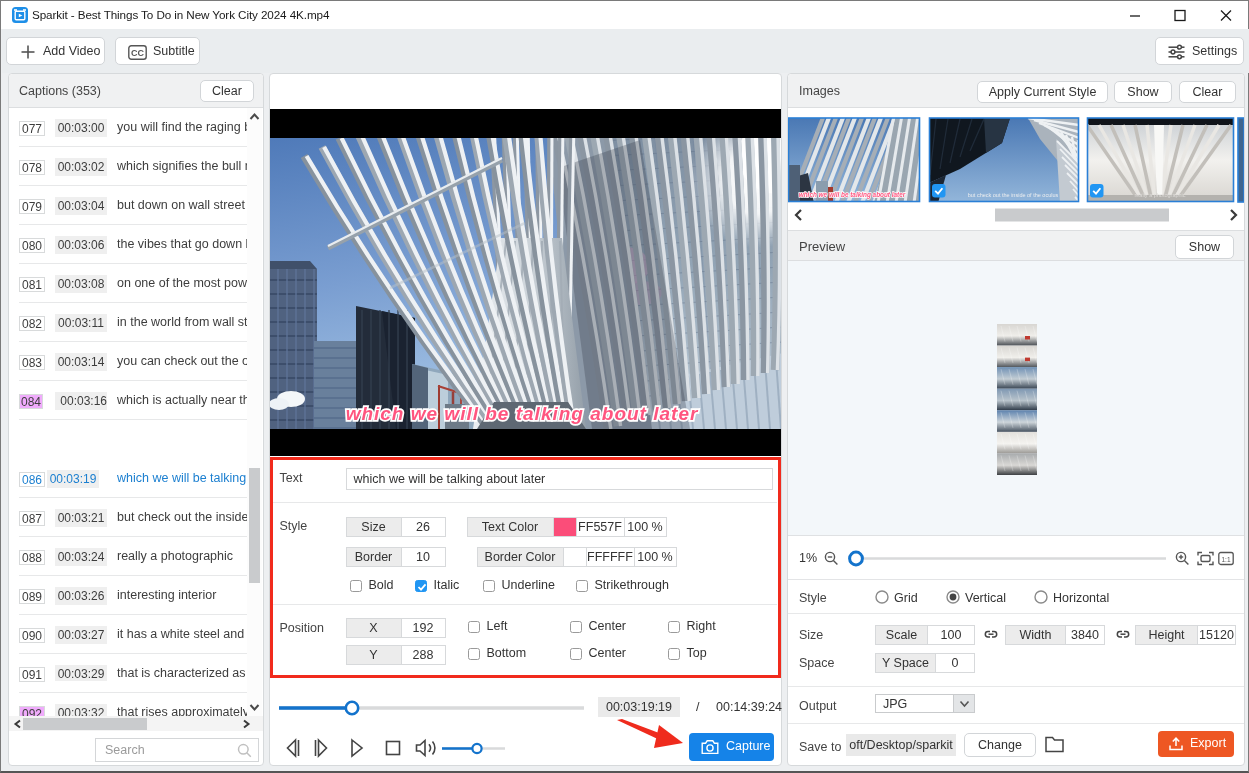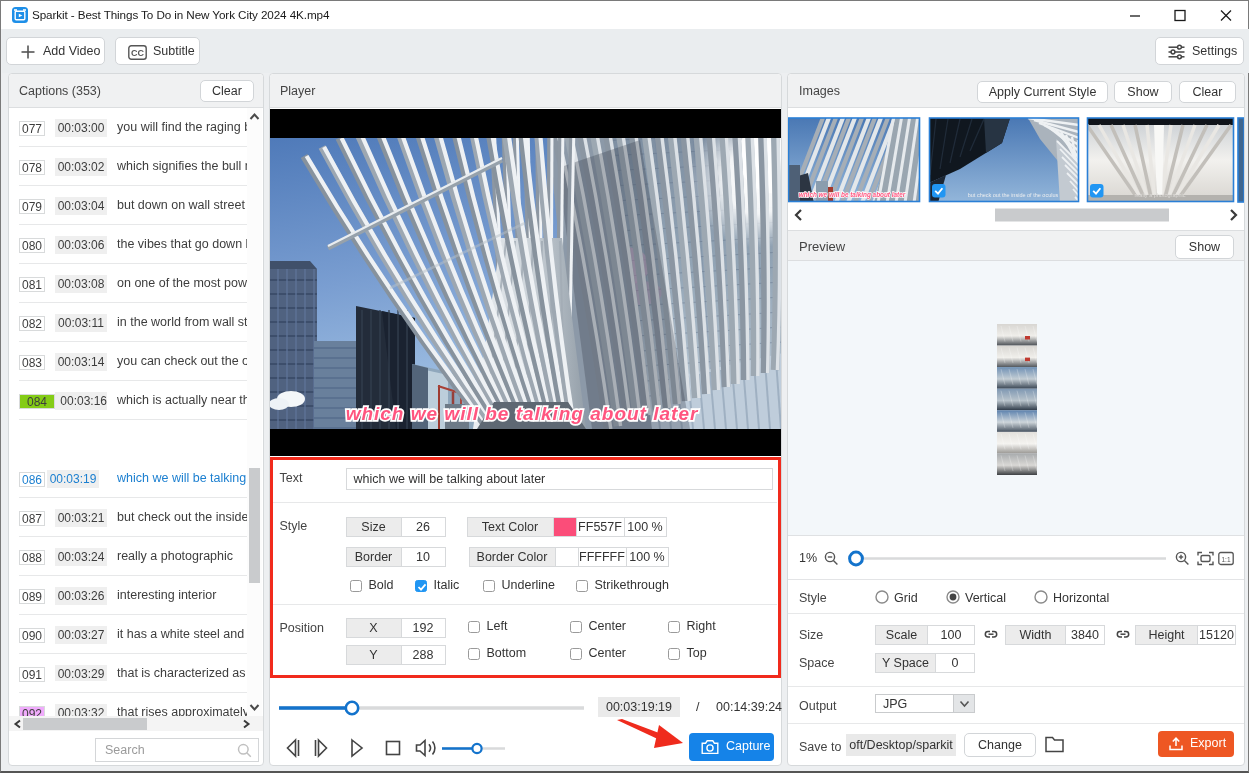--- a/index.html
+++ b/index.html
@@ -105,21 +105,21 @@
 <div style="position:absolute;left:108px;top:12px;width:132px;height:17px;overflow:hidden;white-space:nowrap;font-size:12.5px;color:#3d3d3d;">in the world from wall stre</div>
 <div class="divider" style="left:10px;top:38px;width:228px;"></div>
 </div>
 <div style="position:absolute;left:0;top:234px;width:239px;height:39px;">
 <div style="position:absolute;left:10px;top:13px;width:26px;height:15px;border:1px solid #d8dadb;background:#fff;text-align:center;font-size:12px;line-height:14px;color:#3d3d3d;">083</div>
 <div style="position:absolute;left:46px;top:11px;width:52px;height:18px;background:#efefef;text-align:center;font-size:12px;line-height:18px;color:#3d3d3d;">00:03:14</div>
 <div style="position:absolute;left:108px;top:12px;width:132px;height:17px;overflow:hidden;white-space:nowrap;font-size:12.5px;color:#3d3d3d;">you can check out the oc</div>
 <div class="divider" style="left:10px;top:38px;width:228px;"></div>
 </div>
 <div style="position:absolute;left:0;top:273px;width:239px;height:39px;">
-<div style="position:absolute;left:10px;top:13px;width:36px;height:15px;border:1px solid #d8dadb;background:#84cc16;text-align:center;font-size:12px;line-height:14px;color:#3d3d3d;">084</div>
+<div style="position:absolute;left:10px;top:13px;width:24px;height:15px;border:1px solid #d8dadb;background:#f0abfc;text-align:center;font-size:12px;line-height:14px;color:#3d3d3d;">084</div>
 <div style="position:absolute;left:46px;top:11px;width:52px;height:18px;background:#efefef;text-align:right;font-size:12px;line-height:18px;color:#3d3d3d;">00:03:16</div>
 <div style="position:absolute;left:108px;top:12px;width:132px;height:17px;overflow:hidden;white-space:nowrap;font-size:12.5px;color:#3d3d3d;">which is actually near the</div>
 <div class="divider" style="left:10px;top:38px;width:228px;"></div>
 </div>
 <div style="position:absolute;left:0;top:351px;width:239px;height:39px;">
 <div style="position:absolute;left:10px;top:13px;width:26px;height:15px;border:1px solid #d8dadb;background:#fff;text-align:center;font-size:12px;line-height:14px;color:#1b7fd0;">086</div>
 <div style="position:absolute;left:38px;top:11px;width:52px;height:18px;background:#efefef;text-align:center;font-size:12px;line-height:18px;color:#1b7fd0;">00:03:19</div>
 <div style="position:absolute;left:108px;top:12px;width:132px;height:17px;overflow:hidden;white-space:nowrap;font-size:12.5px;color:#1b7fd0;">which we will be talking a</div>
 <div class="divider" style="left:10px;top:38px;width:228px;"></div>
 </div>
@@ -179,23 +179,20 @@
 </div>
 <div style="position:absolute;left:86px;top:664px;width:164px;height:24px;border:1px solid #d4d6d8;background:#fff;">
 <span style="position:absolute;left:9px;top:4px;font-size:12.5px;color:#9b9b9b;">Search</span>
 <svg style="position:absolute;right:6px;top:4px" width="15" height="15" viewBox="0 0 15 15" fill="none" stroke="#c0c0c0" stroke-width="1.5">
           <circle cx="6.3" cy="6.3" r="4.8"></circle>
           <line x1="9.8" y1="9.8" x2="13.8" y2="13.8"></line>
         </svg>
 </div>
 </div>
     <div class="panel" style="left:268px;top:72px;width:513px;height:693px;">
-<div class="phead">
-        <span class="lab" style="left:10px;">Player</span>
-      </div>
 <div style="position:absolute;left:0;top:35px;width:511px;height:347px;background:#000;">
 <div style="position:absolute;left:0;top:29px;width:511px;height:291px;overflow:hidden;">
           <svg width="513" height="291" viewBox="0 0 513 291">
             <defs>
               <linearGradient id="sky" x1="0" y1="0" x2="0.3" y2="1">
                 <stop offset="0" stop-color="#4f7ab9"></stop>
                 <stop offset="0.5" stop-color="#7a9ed1"></stop>
                 <stop offset="1" stop-color="#a9c8e7"></stop>
               </linearGradient>
               <linearGradient id="glass" x1="0" y1="0" x2="0" y2="1">
@@ -421,21 +418,21 @@
 <div class="combo" style="left:194px;top:57px;width:200px;height:20px;">
           <div class="cl" style="width:86px;">Text Color</div>
           <div style="width:23px;background:#fb4d79;border-right:1px solid #d7d9db;"></div>
           <div class="cv" style="width:48px;flex:none;border-right:1px solid #d7d9db;">FF557F</div>
           <div class="cv">100 %</div>
         </div>
 <div class="combo" style="left:73px;top:87px;width:100px;height:20px;">
           <div class="cl" style="width:55px;">Border</div>
           <div class="cv">10</div>
         </div>
-<div class="combo" style="left:196px;top:87px;width:200px;height:20px;">
+<div class="combo" style="left:204px;top:87px;width:200px;height:20px;">
           <div class="cl" style="width:86px;">Border Color</div>
           <div style="width:23px;background:#fff;border-right:1px solid #d7d9db;"></div>
           <div class="cv" style="width:48px;flex:none;border-right:1px solid #d7d9db;">FFFFFF</div>
           <div class="cv">100 %</div>
         </div>
 <div class="cb" style="left:77px;top:120px;"></div>
         <span class="cblab" style="left:96px;top:118px;">Bold</span>
 <div class="cb" style="left:142px;top:120px;background:#2196f3;border-color:#2196f3;">
           <svg width="12" height="12" viewBox="0 0 12 12">
             <path d="M2.5 6 L5 8.7 L9.5 3.4" stroke="#fff" stroke-width="1.8" fill="none"></path>

